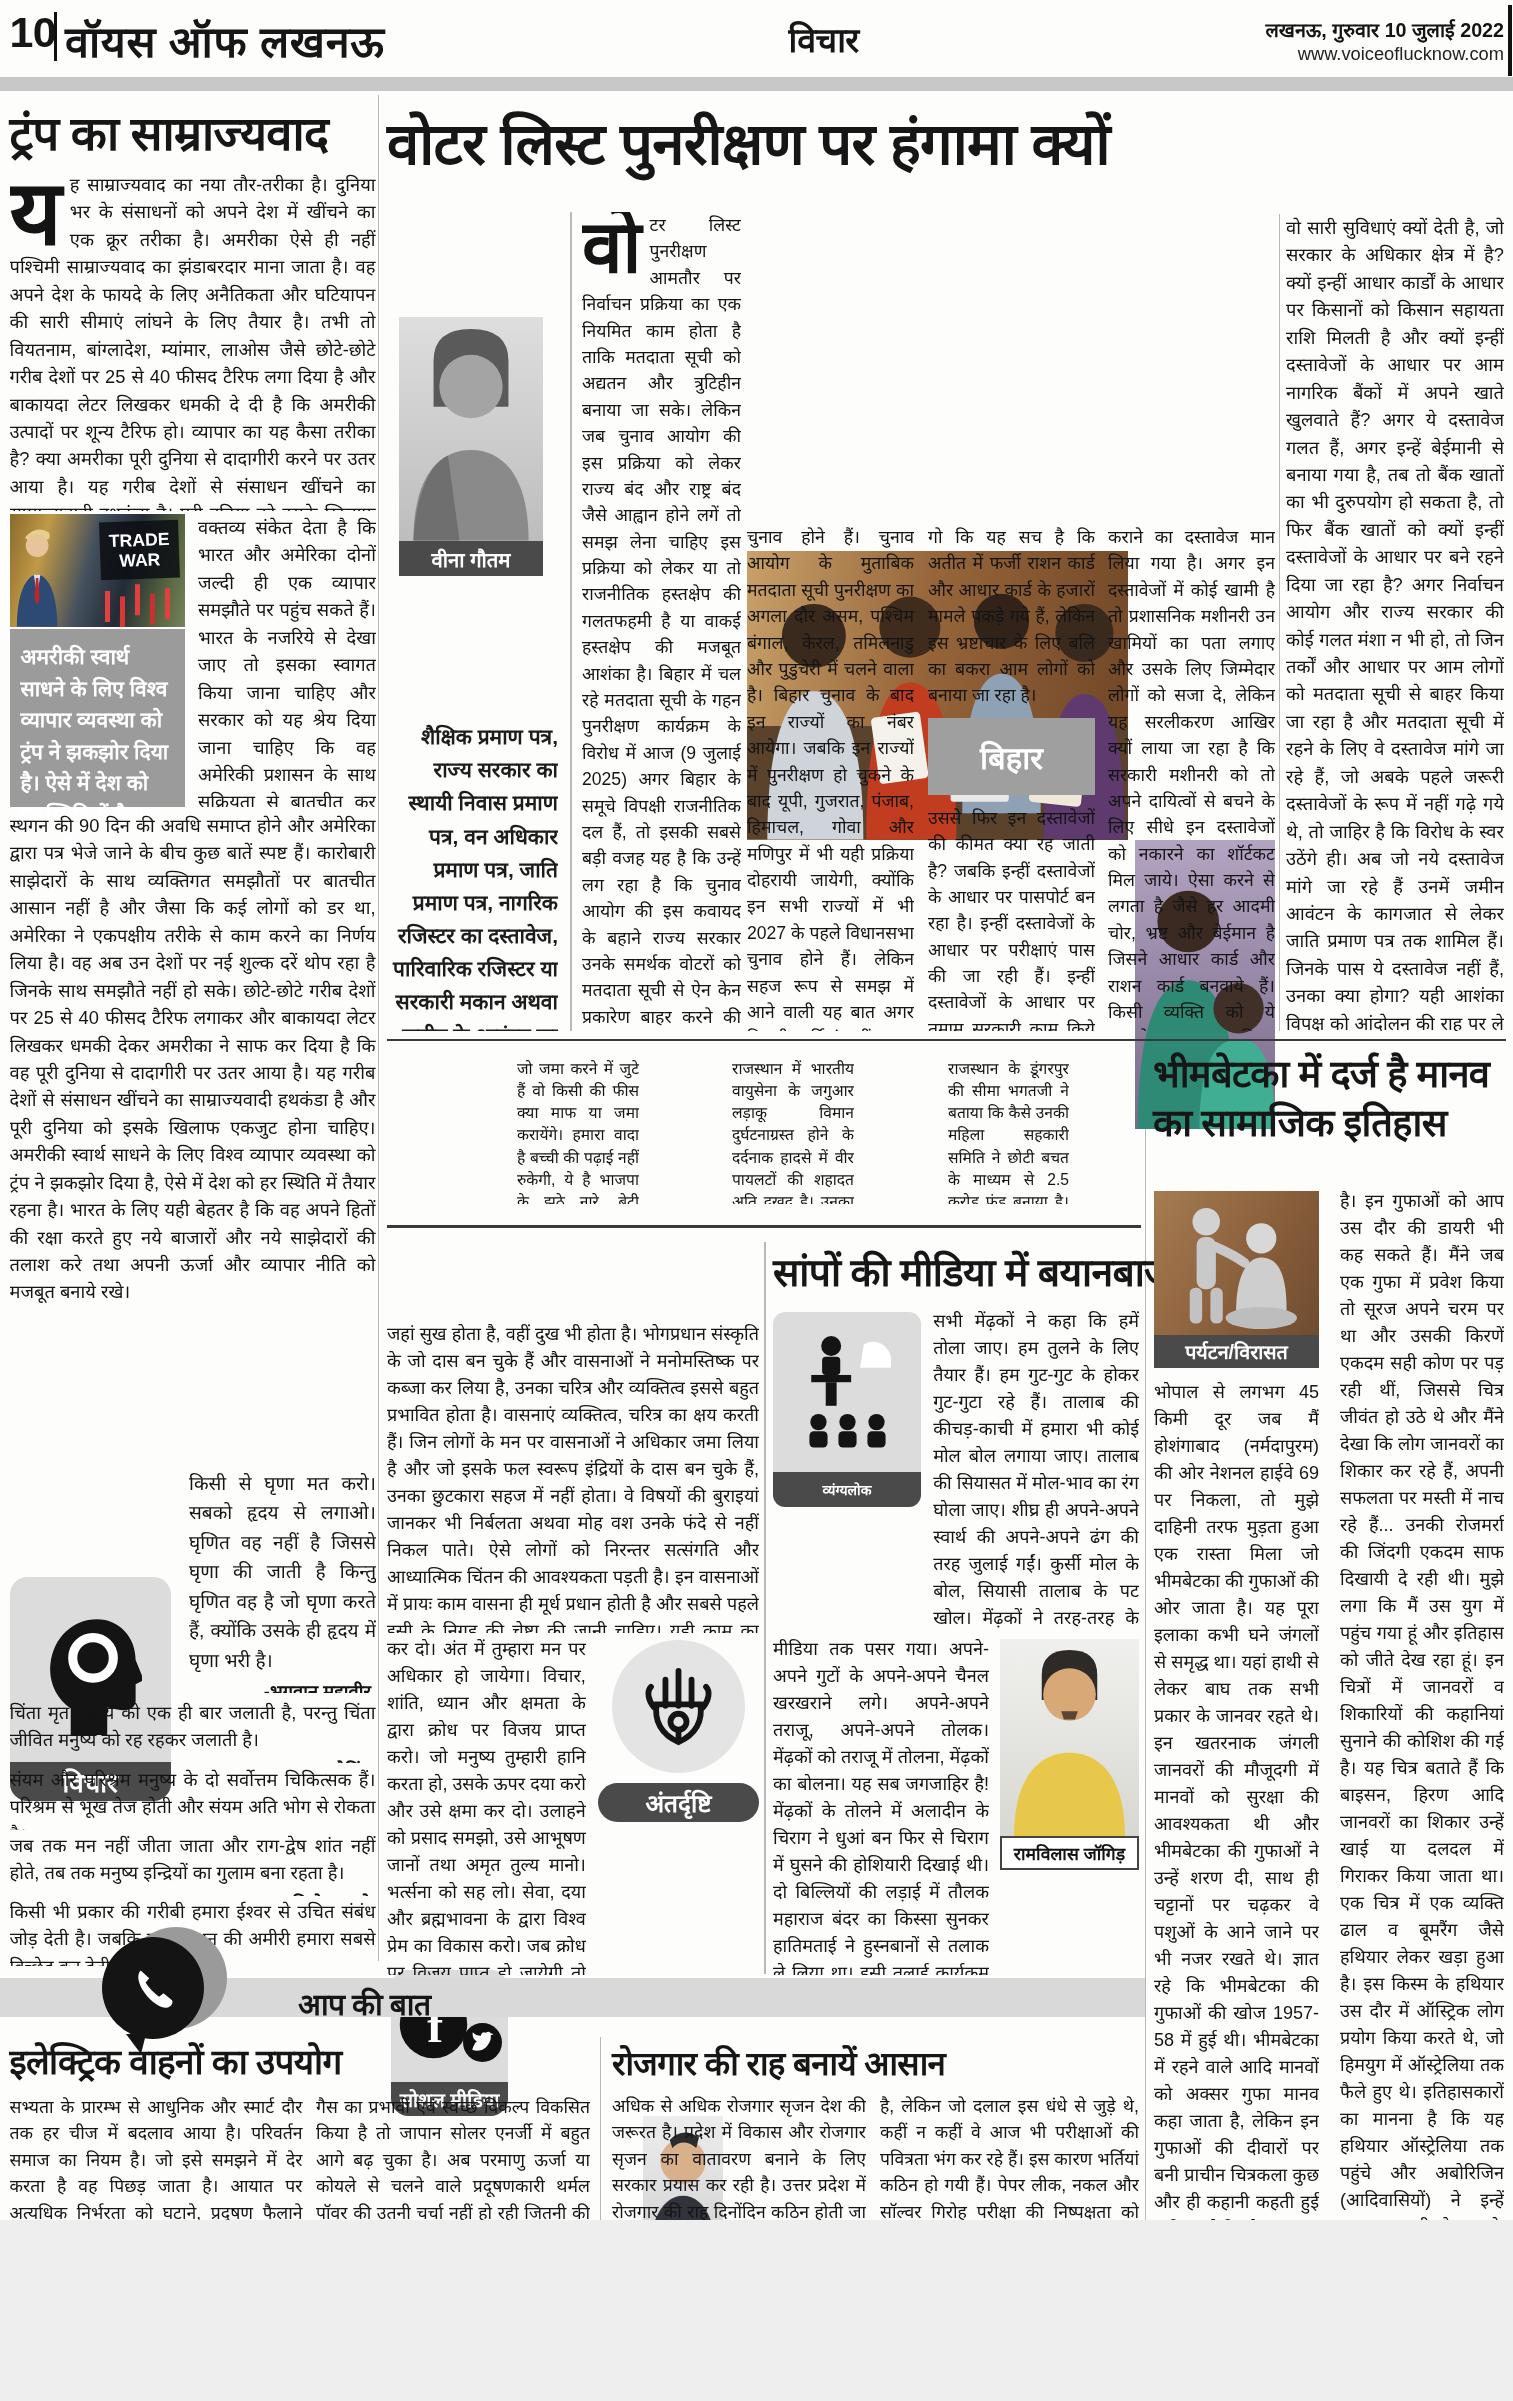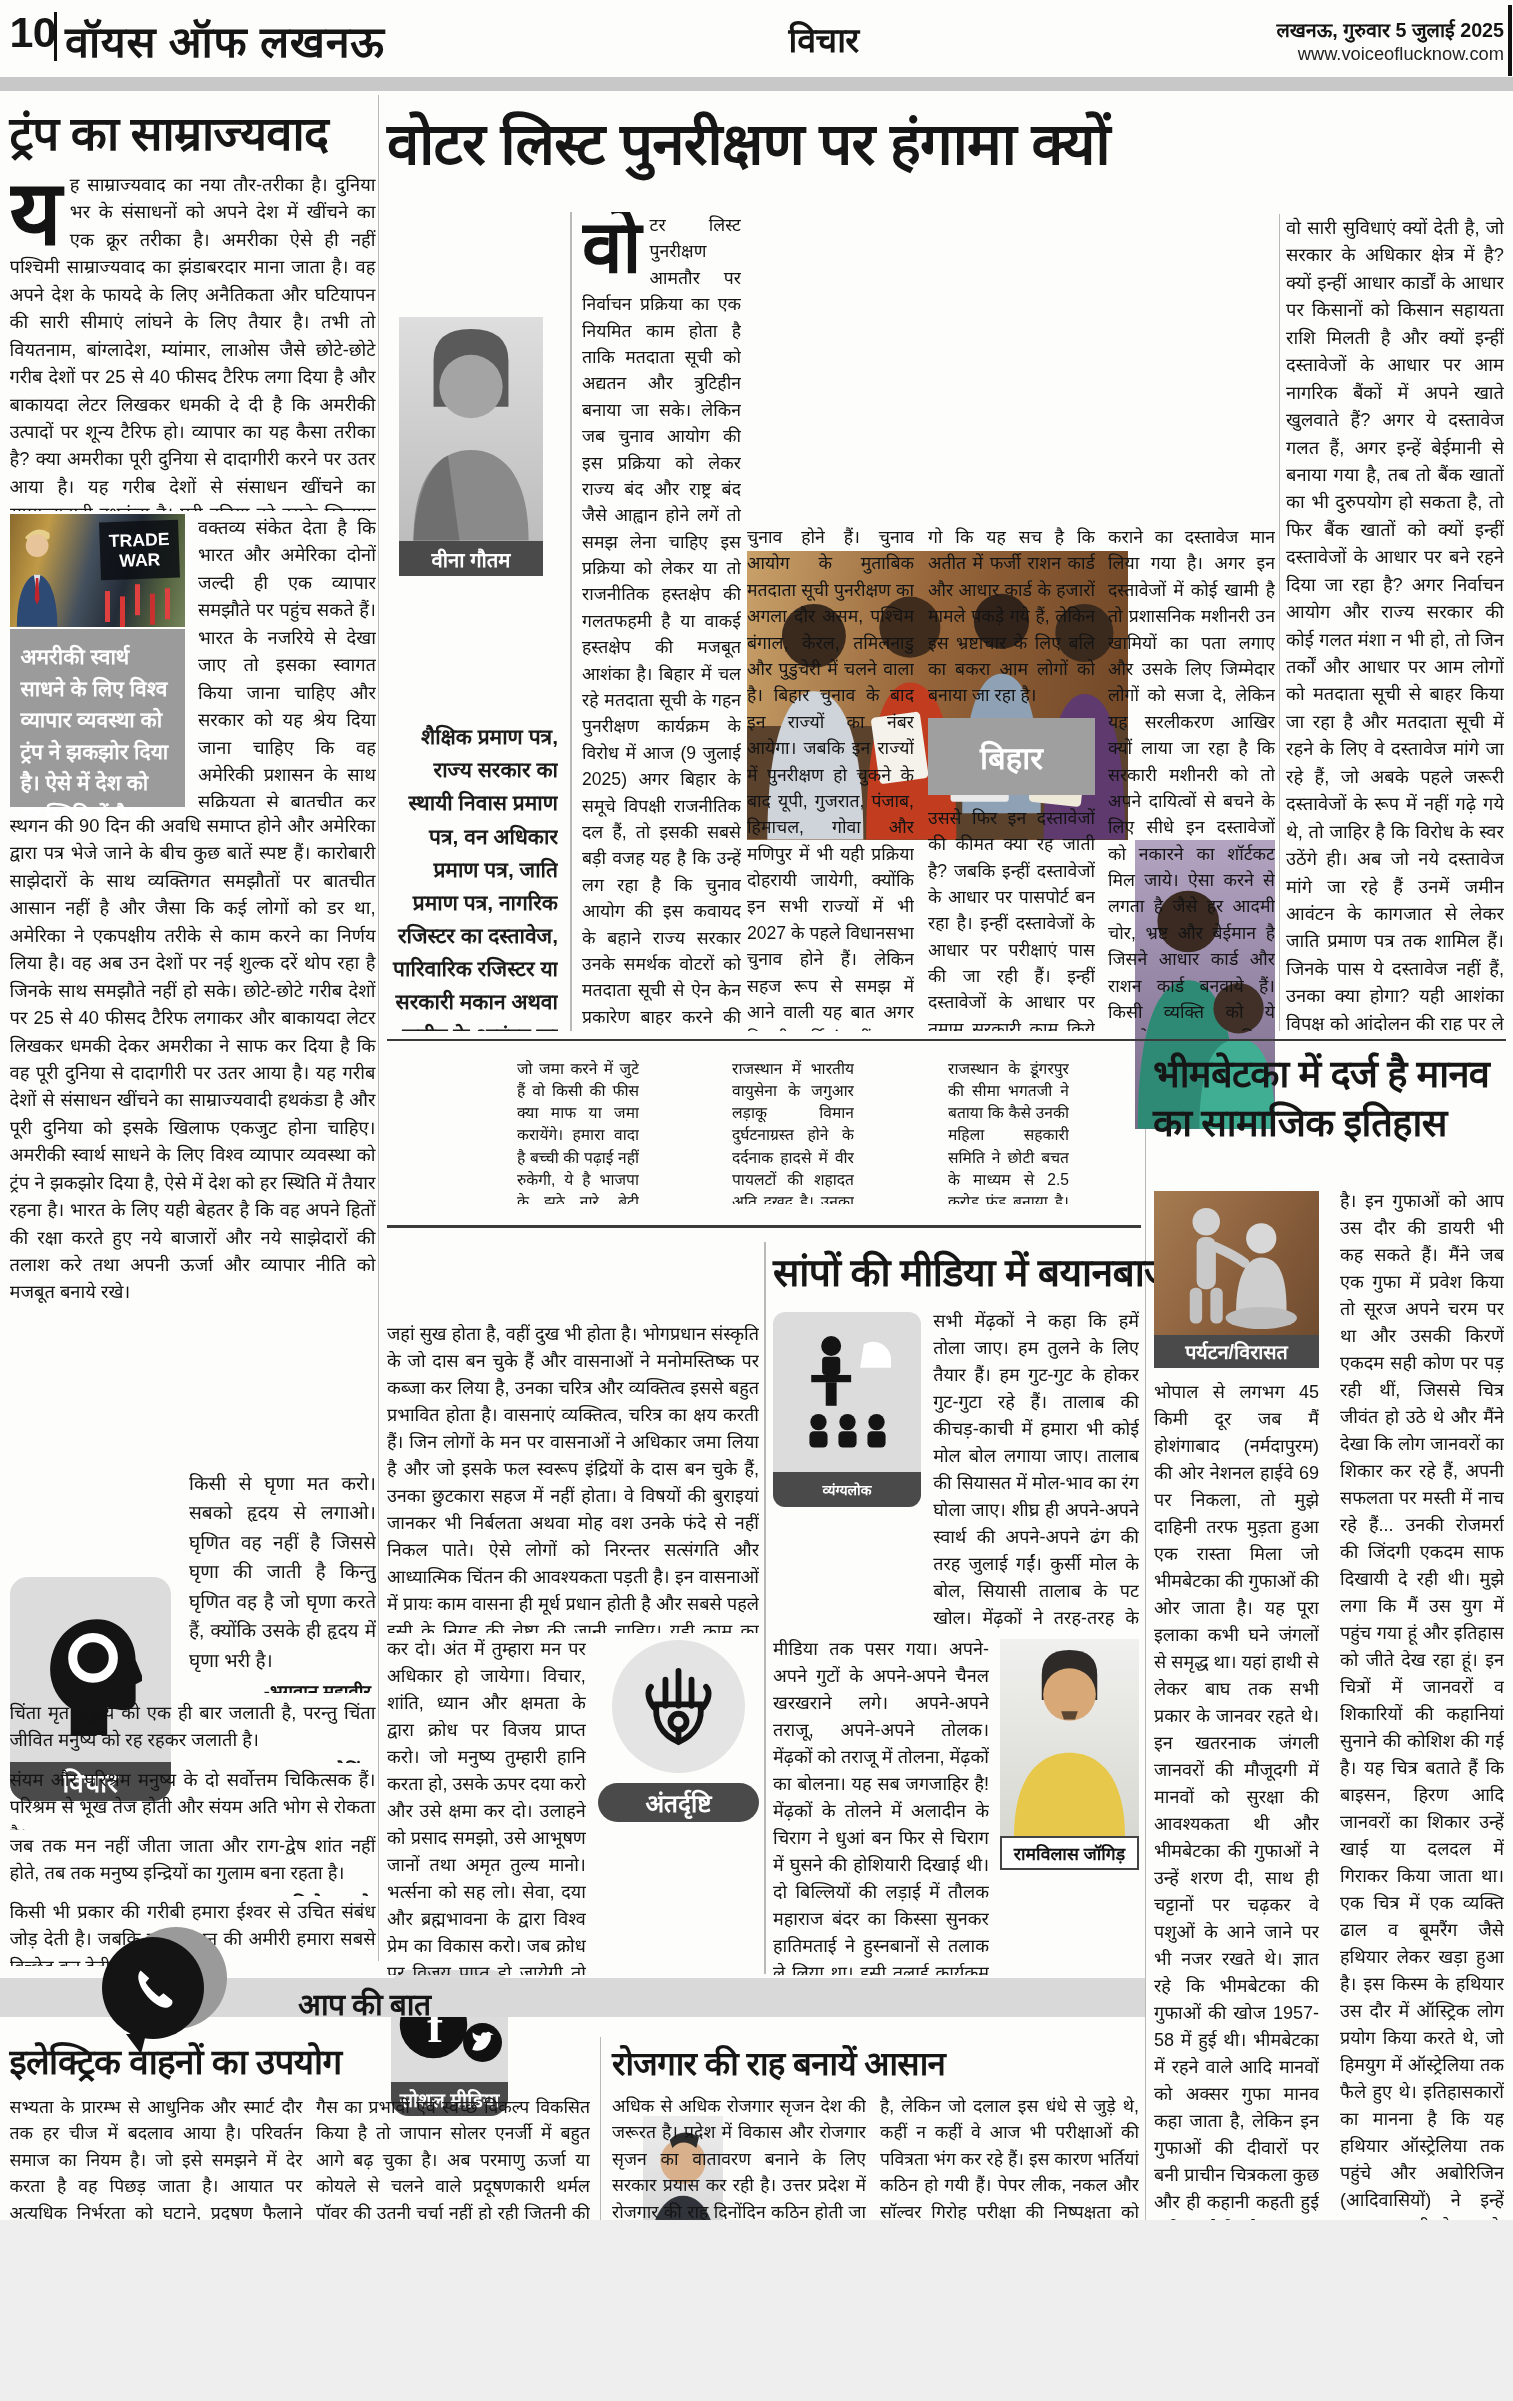--- a/index.html
+++ b/index.html
@@ -25,21 +25,21 @@
 </style>
 </head>
 <body>
 
 <div class="page">
 
   <div class="abs hd" style="left:9.5px;top:8.1px;font-size:43px;">10</div>
   <div class="abs" style="left:54px;top:12.2px;width:2.7px;height:49px;background:#111;"></div>
   <div class="abs hd" style="left:65px;top:11px;font-size:43px;letter-spacing:0.7px;">वॉयस ऑफ लखनऊ</div>
   <div class="abs hd" style="left:749px;top:16.3px;width:149px;font-size:34px;text-align:center;">विचार</div>
-  <div class="abs" style="left:1146px;top:16.3px;width:358px;font-size:19.7px;font-weight:700;text-align:right;">लखनऊ, गुरुवार 5 जुलाई 2025</div>
+  <div class="abs" style="left:1146px;top:16.3px;width:358px;font-size:19.7px;font-weight:700;text-align:right;">लखनऊ, गुरुवार 10 जुलाई 2022</div>
   <div class="abs" style="left:1146px;top:43px;width:358px;font-size:18.3px;text-align:right;color:#222;">www.voiceoflucknow.com</div>
   <div class="abs" style="left:1508px;top:5.4px;width:4.1px;height:71px;background:#111;"></div>
   <div class="abs band" style="left:0;top:77px;width:1514px;height:13.6px;"></div>
 
   <div class="abs rule" style="left:378px;top:95px;width:1.4px;height:1866px;"></div>
   <div class="abs rule" style="left:1145px;top:1041px;width:1.4px;height:1319px;"></div>
 
   <div class="abs hd" style="left:9.5px;top:100px;width:366px;font-size:47px;">ट्रंप का साम्राज्यवाद</div>
   <div class="abs jt clip" style="left:9.5px;top:171px;width:366px;height:340px;font-size:18.3px;">
     <span class="dropcap" style="font-size:90px;">य</span><span>ह साम्राज्यवाद का नया तौर-तरीका है। दुनिया भर के संसाधनों को अपने देश में खींचने का एक क्रूर तरीका है। अमरीका ऐसे ही नहीं पश्चिमी साम्राज्यवाद का झंडाबरदार माना जाता है। वह अपने देश के फायदे के लिए अनैतिकता और घटियापन की सारी सीमाएं लांघने के लिए तैयार है। तभी तो वियतनाम, बांग्लादेश, म्यांमार, लाओस जैसे छोटे-छोटे गरीब देशों पर 25 से 40 फीसद टैरिफ लगा दिया है और बाकायदा लेटर लिखकर धमकी दे दी है कि अमरीकी उत्पादों पर शून्य टैरिफ हो। व्यापार का यह कैसा तरीका है? क्या अमरीका पूरी दुनिया से दादागीरी करने पर उतर आया है। यह गरीब देशों से संसाधन खींचने का साम्राज्यवादी हथकंडा है। पूरी दुनिया को इसके खिलाफ एकजुट होना चाहिए। अमेरिकी राष्ट्रपति ट्रंप ने सोमवार को एक दर्जन से अधिक देशों को पत्र लिखकर, उनके यहां से अमेरिका को होने वाले आयात पर 25 से 40 फीसदी तक का शुल्क लगा दिया। यह 1 अगस्त से प्रभावी होगा। जिन देशों को नई शुल्क दरों के बारे में बता दिया गया है उनमें जापान और दक्षिण कोरिया भी शामिल हैं जिनके आयात पर 25 फीसदी शुल्क लगाया जाएगा जबकि कुछ अन्य क्षेत्रवार दरें भी लागू होंगी। इस सूची में भारत का नाम नहीं है और ट्रंप का</span>

